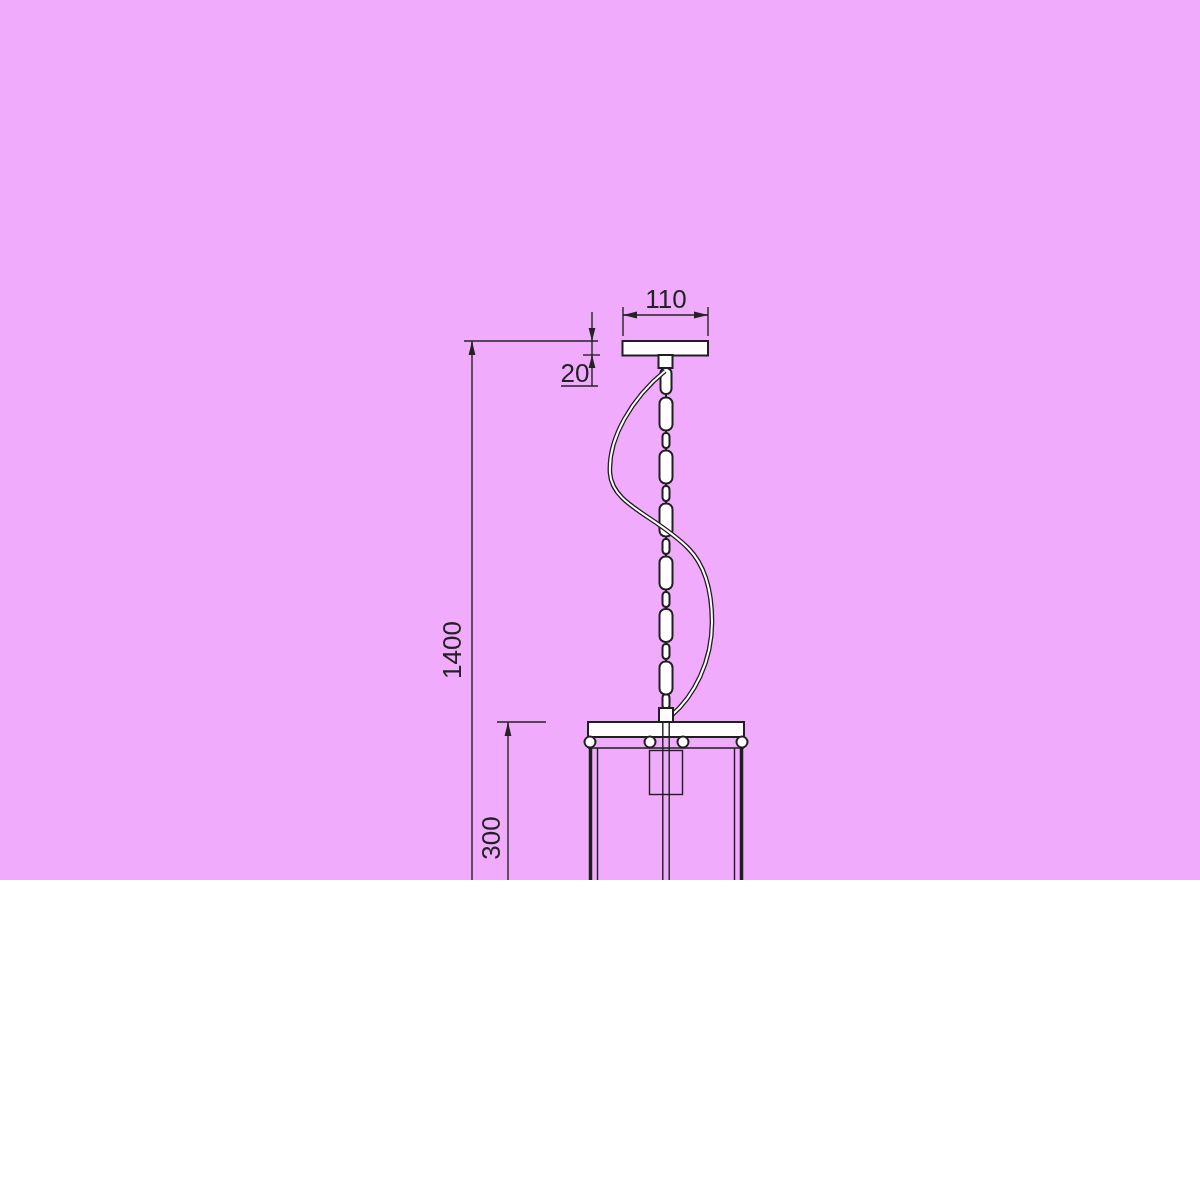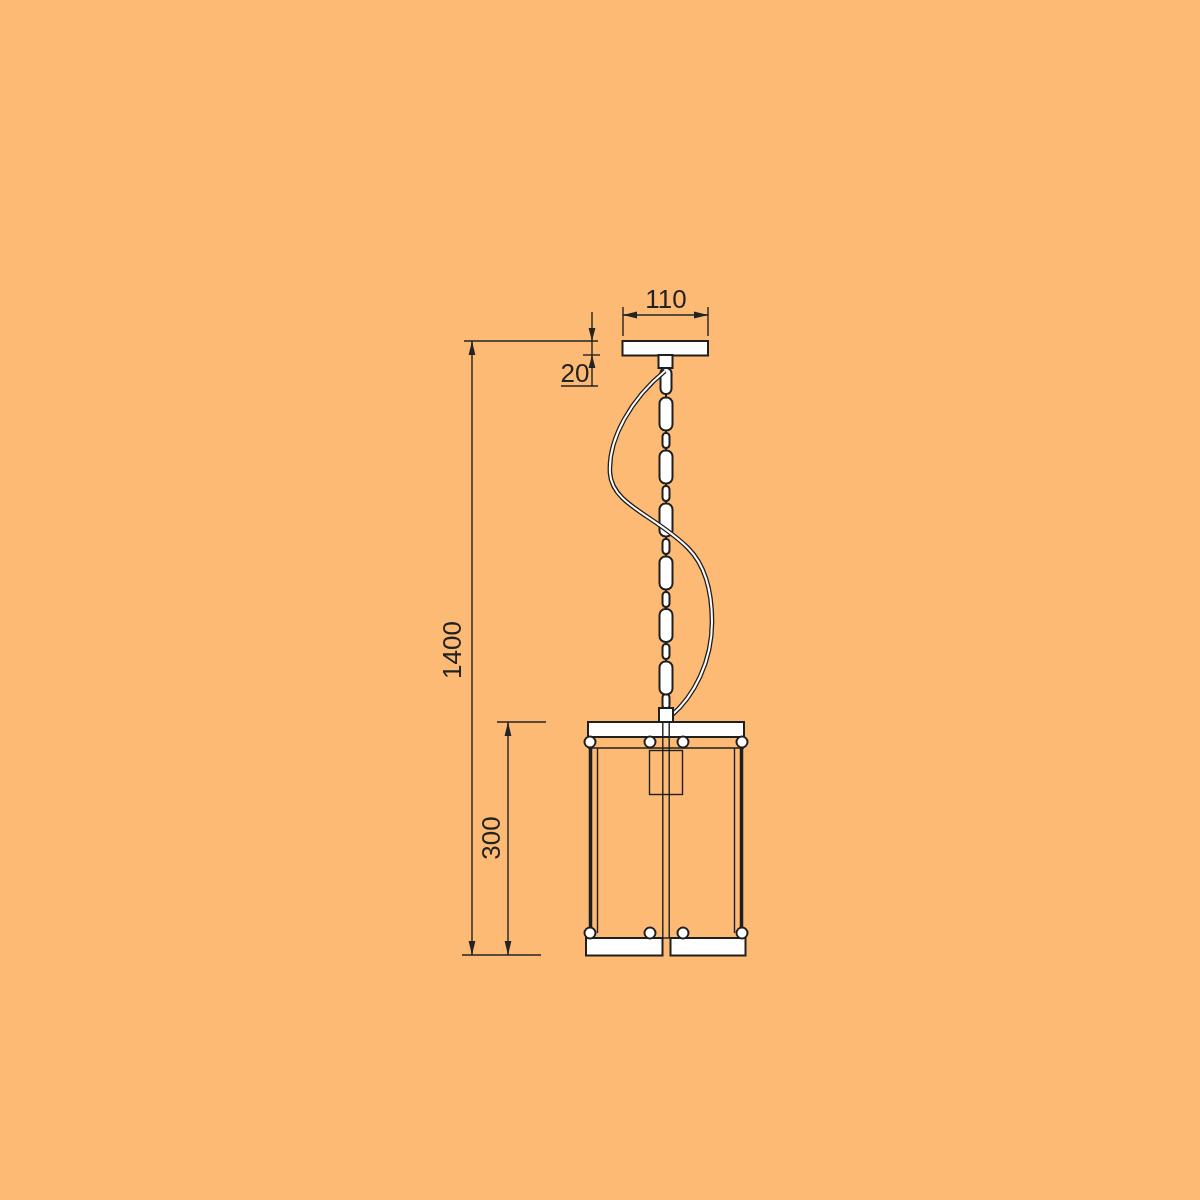--- a/index.html
+++ b/index.html
@@ -1,20 +1,20 @@
 <!DOCTYPE html>
 <html><head>
 <meta charset="utf-8">
 <style>
   html, body { margin: 0; padding: 0; background: #ffffff; }
   .canvas {
     position: relative;
     width: 1200px;
-    height: 1200px;
-    background: #fdba74;
+    height: 880px;
+    background: #f0abfc;
     overflow: hidden;
   }
   svg { display: block; }
   text {
     font-family: "Liberation Sans", sans-serif;
     font-size: 26px;
     fill: #222222;
   }
   .obj  { stroke: #1f1f1f; stroke-width: 2;   fill: none; }
   .objf { stroke: #1f1f1f; stroke-width: 2;   fill: #ffffff; }

